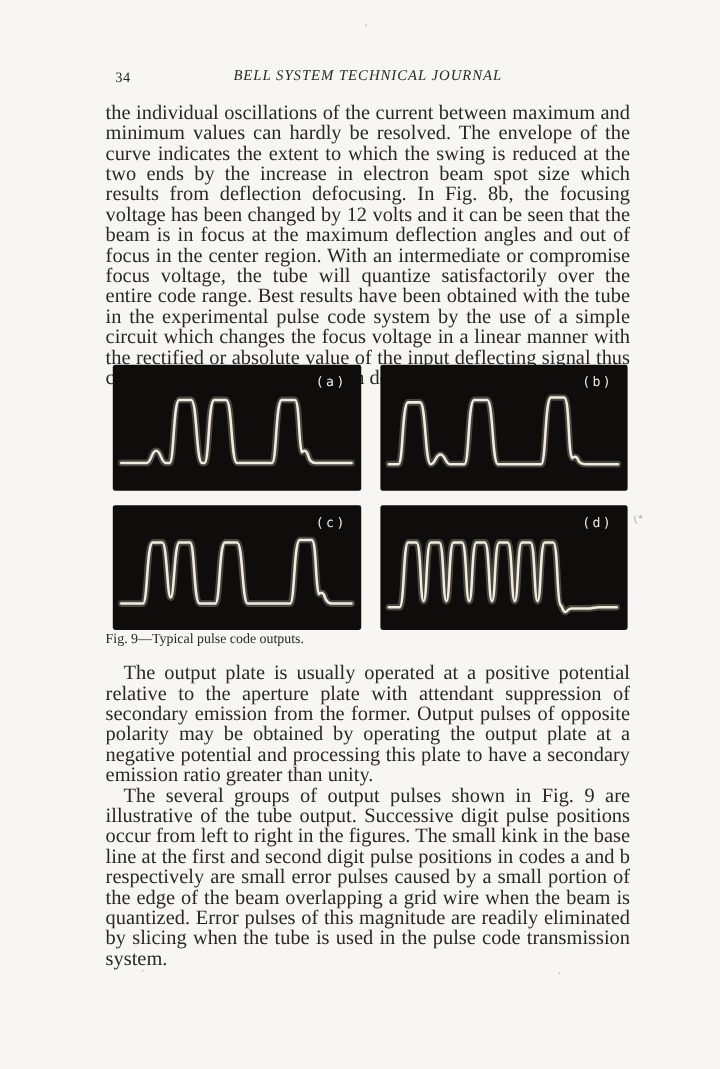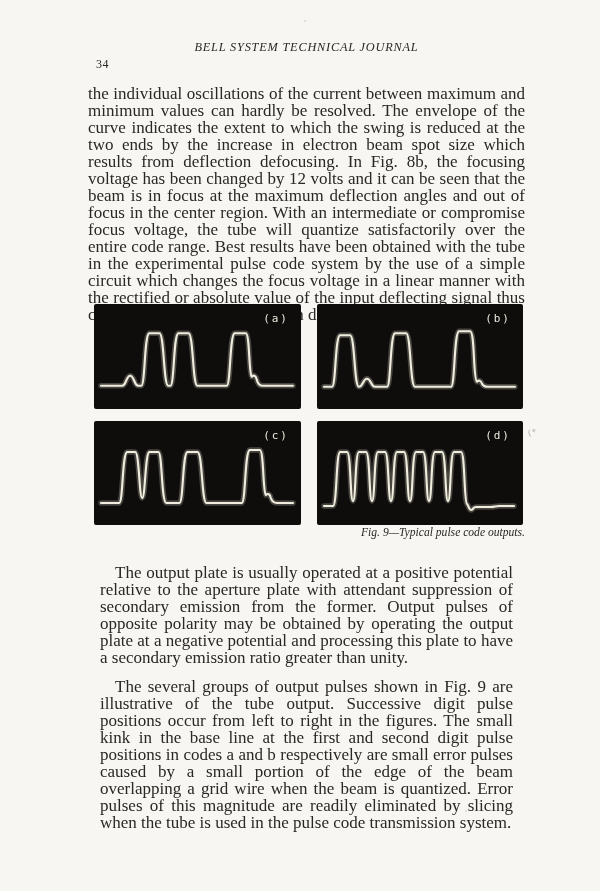--- a/index.html
+++ b/index.html
@@ -7,52 +7,52 @@
     width:600px;height:891px;position:relative;overflow:hidden;
     background:#f7f6f2;
     font-family:"Liberation Serif", serif;
     color:#2a2724;
   }
   .page-number{
     position:absolute;left:96px;top:57px;
     font-size:12px;letter-spacing:.5px;
   }
   .journal-title{
-    position:absolute;left:88px;top:40px;width:437px;
+    position:absolute;left:88px;top:56px;width:437px;
     text-align:center;font-style:italic;font-size:12.3px;letter-spacing:.8px;
     white-space:nowrap;
   }
   .body-text{
     position:absolute;left:88px;width:437px;
     font-size:17px;line-height:17px;text-align:justify;
   }
   .para1{top:85px;}
   .lower-text{top:552px;}
-  .lower-text p{margin:12px;text-indent:15px;}
+  .lower-text p{margin:0;text-indent:15px;}
   .scope-panel{
     position:absolute;background:#0e0d0c;border-radius:1px;
     box-shadow:0 0 0 1px #0e0d0c;
   }
   .panel-a{left:95px;top:305px;width:205px;height:103px;}
   .panel-b{left:318px;top:305px;width:204px;height:103px;}
   .panel-c{left:95px;top:422px;width:205px;height:102px;}
   .panel-d{left:318px;top:422px;width:204px;height:102px;}
   .scope-panel svg{display:block;width:100%;height:100%;}
   .trace-glow{fill:none;stroke:#cfcbb8;stroke-opacity:.30;stroke-width:5.5;
     stroke-linecap:round;stroke-linejoin:round;}
   .trace-core{fill:none;stroke:#f0edde;stroke-width:2.1;
     stroke-linecap:round;stroke-linejoin:round;}
   .panel-label{
     position:absolute;right:11px;top:7px;
     color:#ece9dd;font-family:"DejaVu Sans Mono", monospace;
     font-size:11px;letter-spacing:2px;
   }
   .figure-caption{
     position:absolute;left:88px;top:526px;width:437px;
-    text-align:right;font-size:11.6px;font-style:italic;
+    text-align:left;font-size:11.6px;
   }
   .scan-artifact{
     position:absolute;left:528px;top:428px;
     font-size:8px;color:#8d8b85;opacity:.75;transform:rotate(-12deg);
     font-family:"DejaVu Sans", sans-serif;letter-spacing:1px;
   }
   .speckle{position:absolute;background:#b9b6ae;border-radius:50%;opacity:.5;}
   .sp1{left:304px;top:20px;width:2px;height:2px;}
   .sp2{left:118px;top:808px;width:2px;height:2px;}
   .sp3{left:465px;top:810px;width:2px;height:2px;}

